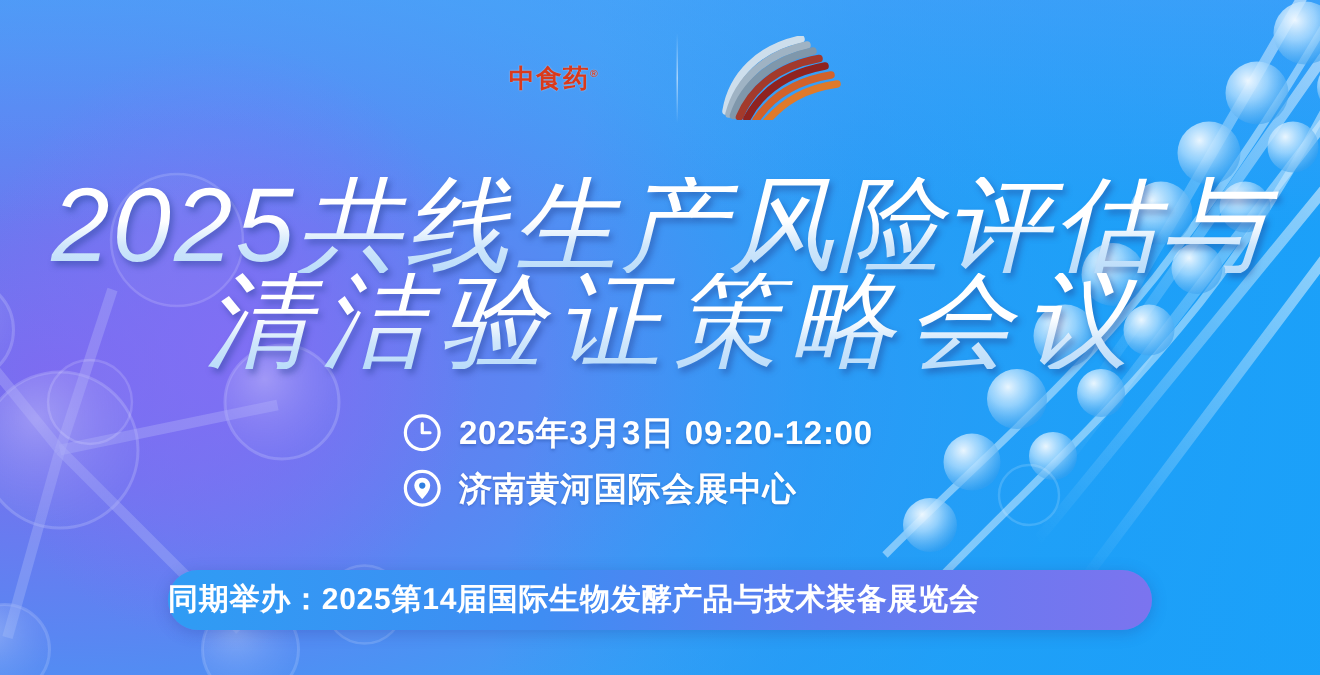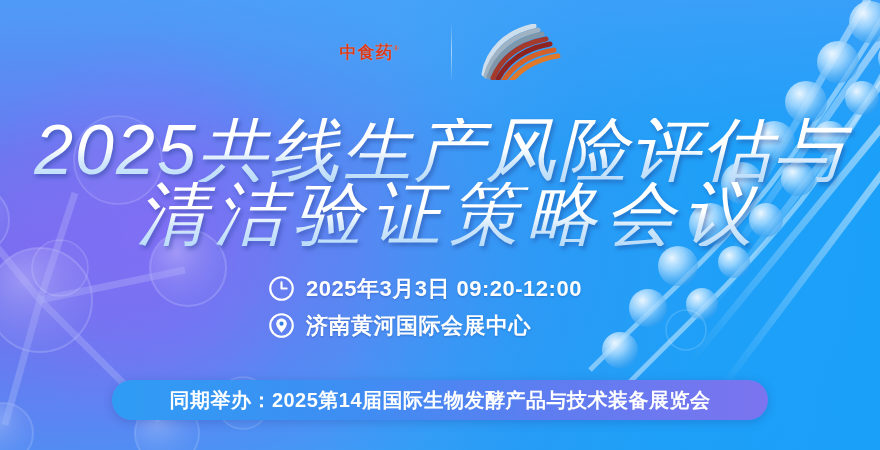--- a/index.html
+++ b/index.html
@@ -109,21 +109,21 @@
   }
   .ico{ width:27px; height:27px; flex:0 0 27px; }
 
   
   .pill{
     position:absolute; left:112px; top:380px;
     width:656px; height:40px;
     border-radius:20px;
     background:linear-gradient(90deg,#2f9cf4 0%,#3f8df3 38%,#5e7df0 66%,#7b74ef 100%);
     box-shadow:0 2px 10px rgba(35,60,150,.28);
-    display:flex; align-items:center; justify-content:center;
+    display:flex; align-items:center; justify-content:flex-start;
   }
   .pill-text{
     color:#ffffff; font-size:20px; font-weight:700;
     letter-spacing:.5px; white-space:nowrap; line-height:1;
   }
 </style>
 </head>
 <body>
 
 <div class="banner">

